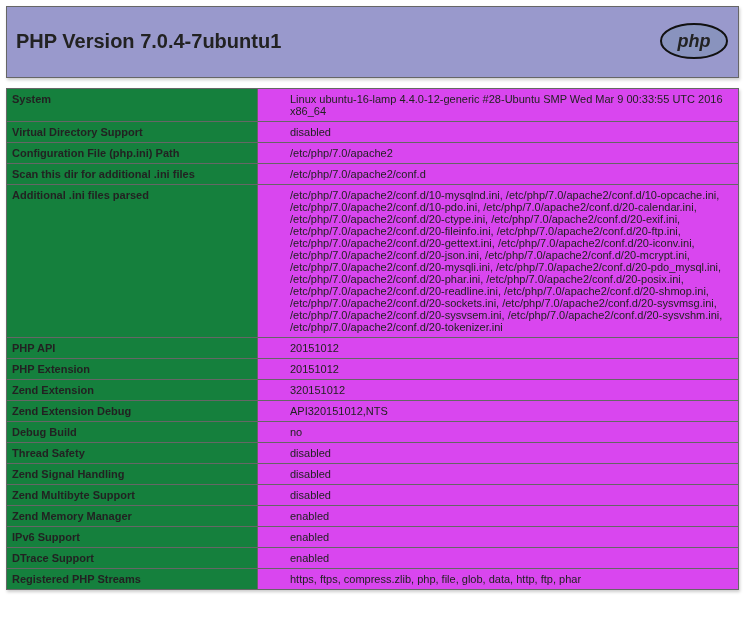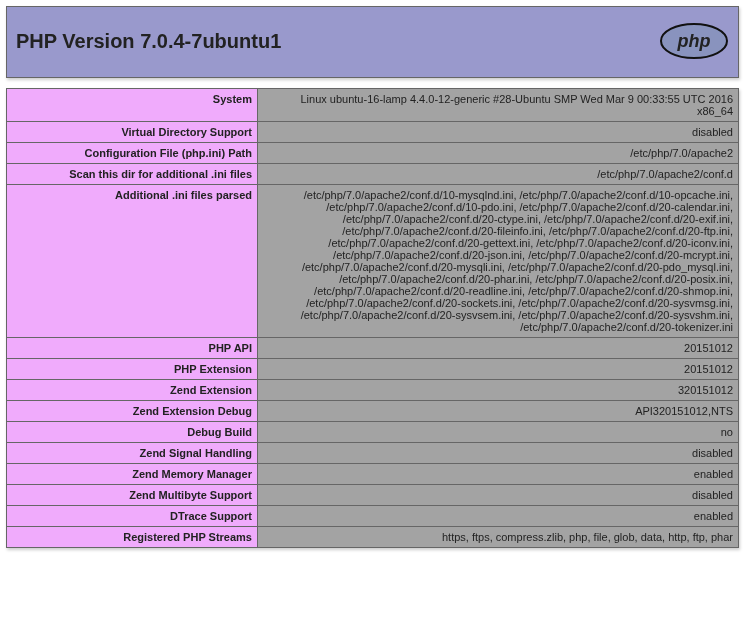--- a/index.html
+++ b/index.html
@@ -13,37 +13,37 @@
   table {
     border-collapse: collapse;
     width: 100%;
     box-shadow: 1px 2px 3px #ccc;
     margin-bottom: 10px;
   }
   td, th {
     border: 1px solid #666;
     vertical-align: baseline;
     padding: 4px 5px;
-    text-align: right;
+    text-align: left;
   }
   .header-table td {
     background-color: #9999cc;
   }
   .header-inner {
     display: flex;
     align-items: center;
     justify-content: space-between;
     padding: 6px 4px;
   }
   .header-title {
     font-size: 20px;
     font-weight: bold;
   }
-  .e { background-color: #f0abfc; width: 240px; font-weight: bold; }
-  .v { background-color: #a3a3a3; word-break: break-word; padding-left: 32px; }
+  .e { background-color: #15803d; width: 240px; font-weight: bold; }
+  .v { background-color: #d946ef; word-break: break-word; padding-left: 32px; }
 </style>
 </head>
 <body>
 
 <table class="header-table">
   <tbody>
       <tr>
         <td>
     <div class="header-inner">
       <h1 class="header-title">PHP Version 7.0.4-7ubuntu1</h1>
@@ -95,30 +95,38 @@
       </tr>
       <tr>
         <td class="e">Zend Extension Debug</td>
         <td class="v">API320151012,NTS</td>
       </tr>
       <tr>
         <td class="e">Debug Build</td>
         <td class="v">no</td>
       </tr>
       <tr>
+        <td class="e">Thread Safety</td>
+        <td class="v">disabled</td>
+      </tr>
+      <tr>
         <td class="e">Zend Signal Handling</td>
+        <td class="v">disabled</td>
+      </tr>
+      <tr>
+        <td class="e">Zend Multibyte Support</td>
         <td class="v">disabled</td>
       </tr>
       <tr>
         <td class="e">Zend Memory Manager</td>
         <td class="v">enabled</td>
       </tr>
       <tr>
-        <td class="e">Zend Multibyte Support</td>
-        <td class="v">disabled</td>
+        <td class="e">IPv6 Support</td>
+        <td class="v">enabled</td>
       </tr>
       <tr>
         <td class="e">DTrace Support</td>
         <td class="v">enabled</td>
       </tr>
       <tr>
         <td class="e">Registered PHP Streams</td>
         <td class="v">https, ftps, compress.zlib, php, file, glob, data, http, ftp, phar</td>
       </tr>
     </tbody>

